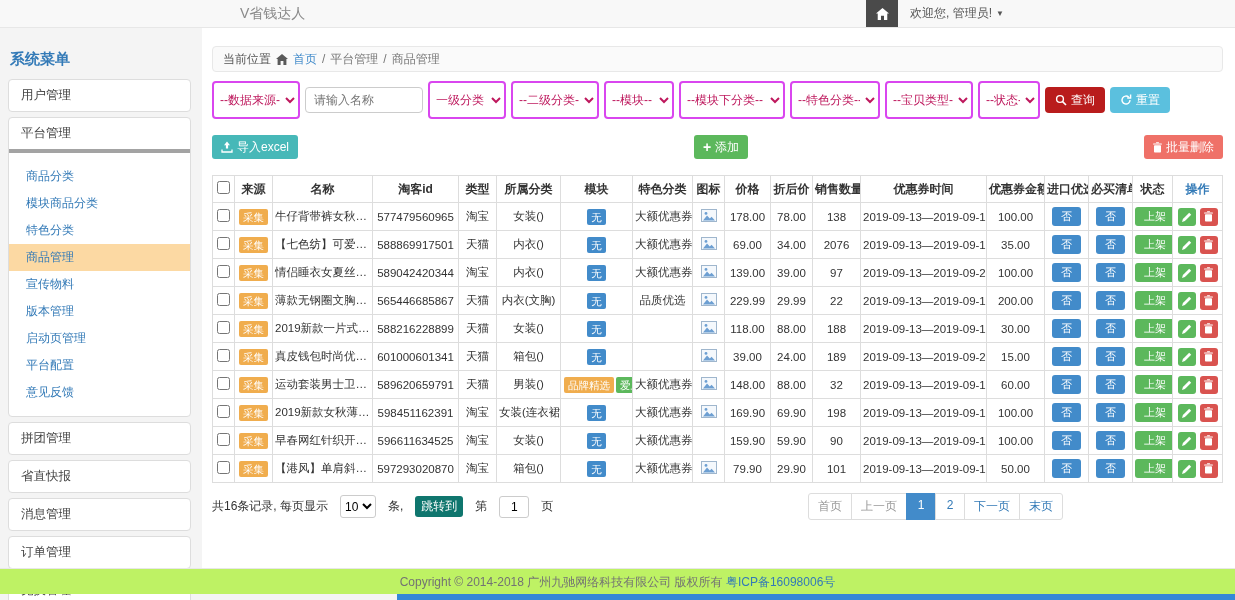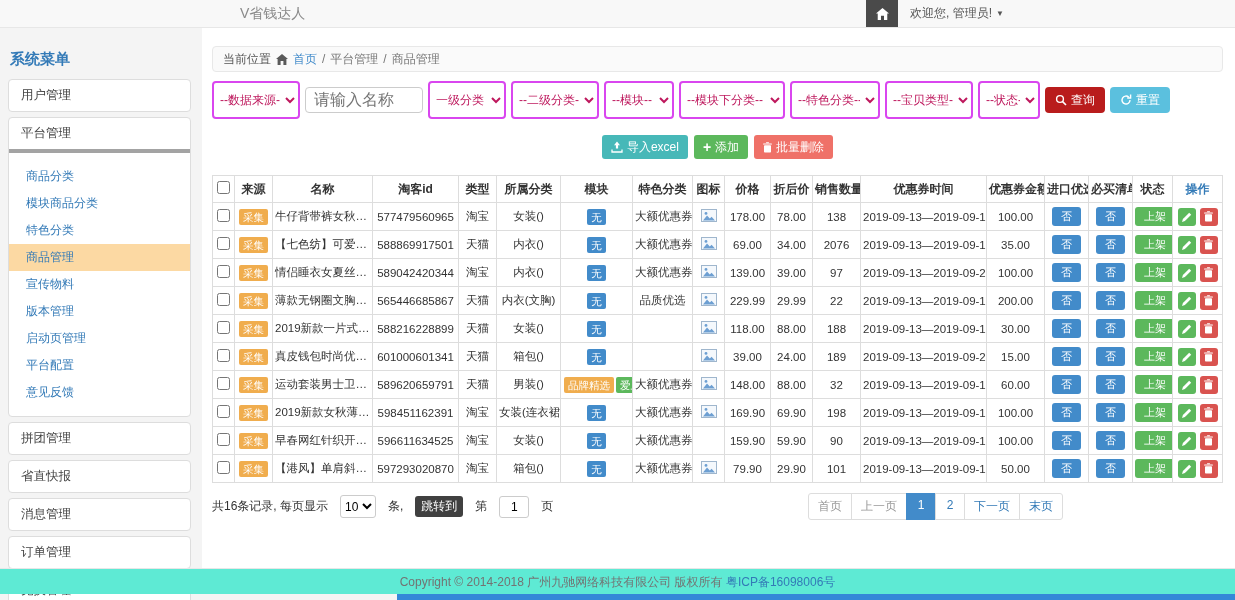--- a/index.html
+++ b/index.html
@@ -25,26 +25,26 @@
 
   
   .main{position:absolute;left:202px;top:28px;width:1033px;height:540px;background:#fff;padding:18px 12px 0 10px;z-index:1}
   .breadcrumb{height:26px;background:#fafafa;border:1px solid #e8e8e8;border-radius:4px;line-height:24px;padding:0 10px;color:#555;display:flex;align-items:center;gap:5px}
   .bc-home{color:#428bca;text-decoration:none;cursor:pointer}
   .bc-sep,.bc-part{color:#777}
 
   .filters{margin-top:9px;display:flex;align-items:center;gap:5px}
   .f-select{height:38px;border:2px solid #d946ef;border-radius:4px;background:#fff;font-size:12px;color:#be185d;padding:0 2px}
   .w1{width:88px}.w2{width:78px}.w3{width:88px}.w4{width:70px}.w5{width:106px}.w6{width:90px}.w7{width:88px}.w8{width:62px}
-  .f-input{height:26px;border:1px solid #ccc;border-radius:4px;padding:0 8px;width:118px;font-size:16px;color:#333}
+  .f-input{height:26px;border:1px solid #ccc;border-radius:4px;padding:0 8px;width:118px;font-size:12px;color:#333}
   .btn{height:26px;border:none;border-radius:4px;color:#fff;font-size:12px;padding:0 10px;display:inline-flex;align-items:center;gap:4px;cursor:pointer}
   .btn-primary{background:#b91c1c}
   .btn-cyan{background:#5bc0de}
 
-  .toolbar{margin-top:16px;display:flex;justify-content:center;gap:6px}
+  .toolbar{margin-top:16px;display:flex;justify-content:space-between;gap:6px}
   .btn-sm{height:24px;padding:0 9px;border-radius:3px}
   .btn-teal{background:#47b8b8}
   .btn-green{background:#5cb85c}
   .btn-red{background:#ef7168}
   .plus{font-weight:bold;font-size:14px;line-height:1}
 
   
   .grid{width:100%;border-collapse:collapse;table-layout:fixed;margin-top:16px}
   .grid th,.grid td{border:1px solid #ddd;font-size:11.5px;text-align:center;padding:4px 2px;height:27px;overflow:hidden;white-space:nowrap;color:#333}
   .grid th{font-weight:bold;font-size:12px}
@@ -61,31 +61,31 @@
   .pill-green{background:#5cb85c}
   .op-btn{display:inline-flex;width:18px;height:18px;border-radius:3px;align-items:center;justify-content:center;cursor:pointer;margin:0 2px;vertical-align:middle}
   .op-green{background:#5cb85c}
   .op-red{background:#d9534f}
   .thumb{display:inline-block;line-height:0}
 
   
   .pagefoot{display:flex;justify-content:space-between;align-items:center;margin-top:10px;padding-right:160px}
   .page-summary{display:flex;align-items:center;gap:12px;color:#333}
   .pp-select{height:23px;border:1px solid #ccc;border-radius:3px;background:#fff;font-size:12px}
-  .jump-btn{background:#404040;color:#fff;padding:2px 6px;border-radius:3px;cursor:pointer}
+  .jump-btn{background:#0f766e;color:#fff;padding:2px 6px;border-radius:3px;cursor:pointer}
   .jump-input{width:30px;height:22px;border:1px solid #ccc;border-radius:3px;text-align:center;font-size:12px}
   .pager{display:flex}
   .pg-btn{min-width:30px;padding:4px 9px;border:1px solid #ddd;margin-left:-1px;color:#337ab7;background:#fff;font-size:12px;text-align:center;cursor:pointer}
   .pg-btn:first-child{border-radius:3px 0 0 3px}
   .pg-btn:last-child{border-radius:0 3px 3px 0}
   .pg-btn.disabled{color:#999;cursor:default}
   .pg-btn.active{background:#428bca;border-color:#428bca;color:#fff}
 
   
-  .footer{position:absolute;left:0;right:0;bottom:6px;height:26px;background:#5eead4;border-top:1px solid #e7e7e7;text-align:center;line-height:26px;font-size:12px;color:#737373;z-index:10}
+  .footer{position:absolute;left:0;right:0;bottom:6px;height:26px;background:#bef264;border-top:1px solid #e7e7e7;text-align:center;line-height:26px;font-size:12px;color:#737373;z-index:10}
   .footer a{color:#337ab7;text-decoration:none;cursor:pointer}
   .bottom-strip{position:absolute;left:397px;right:0;bottom:0;height:6px;background:#3488d8;z-index:11}
 </style>
 </head>
 <body>
 
 <div class="topbar">
   <div class="app-title">V省钱达人</div>
   <div class="topbar-right">
     <div class="home-btn">

